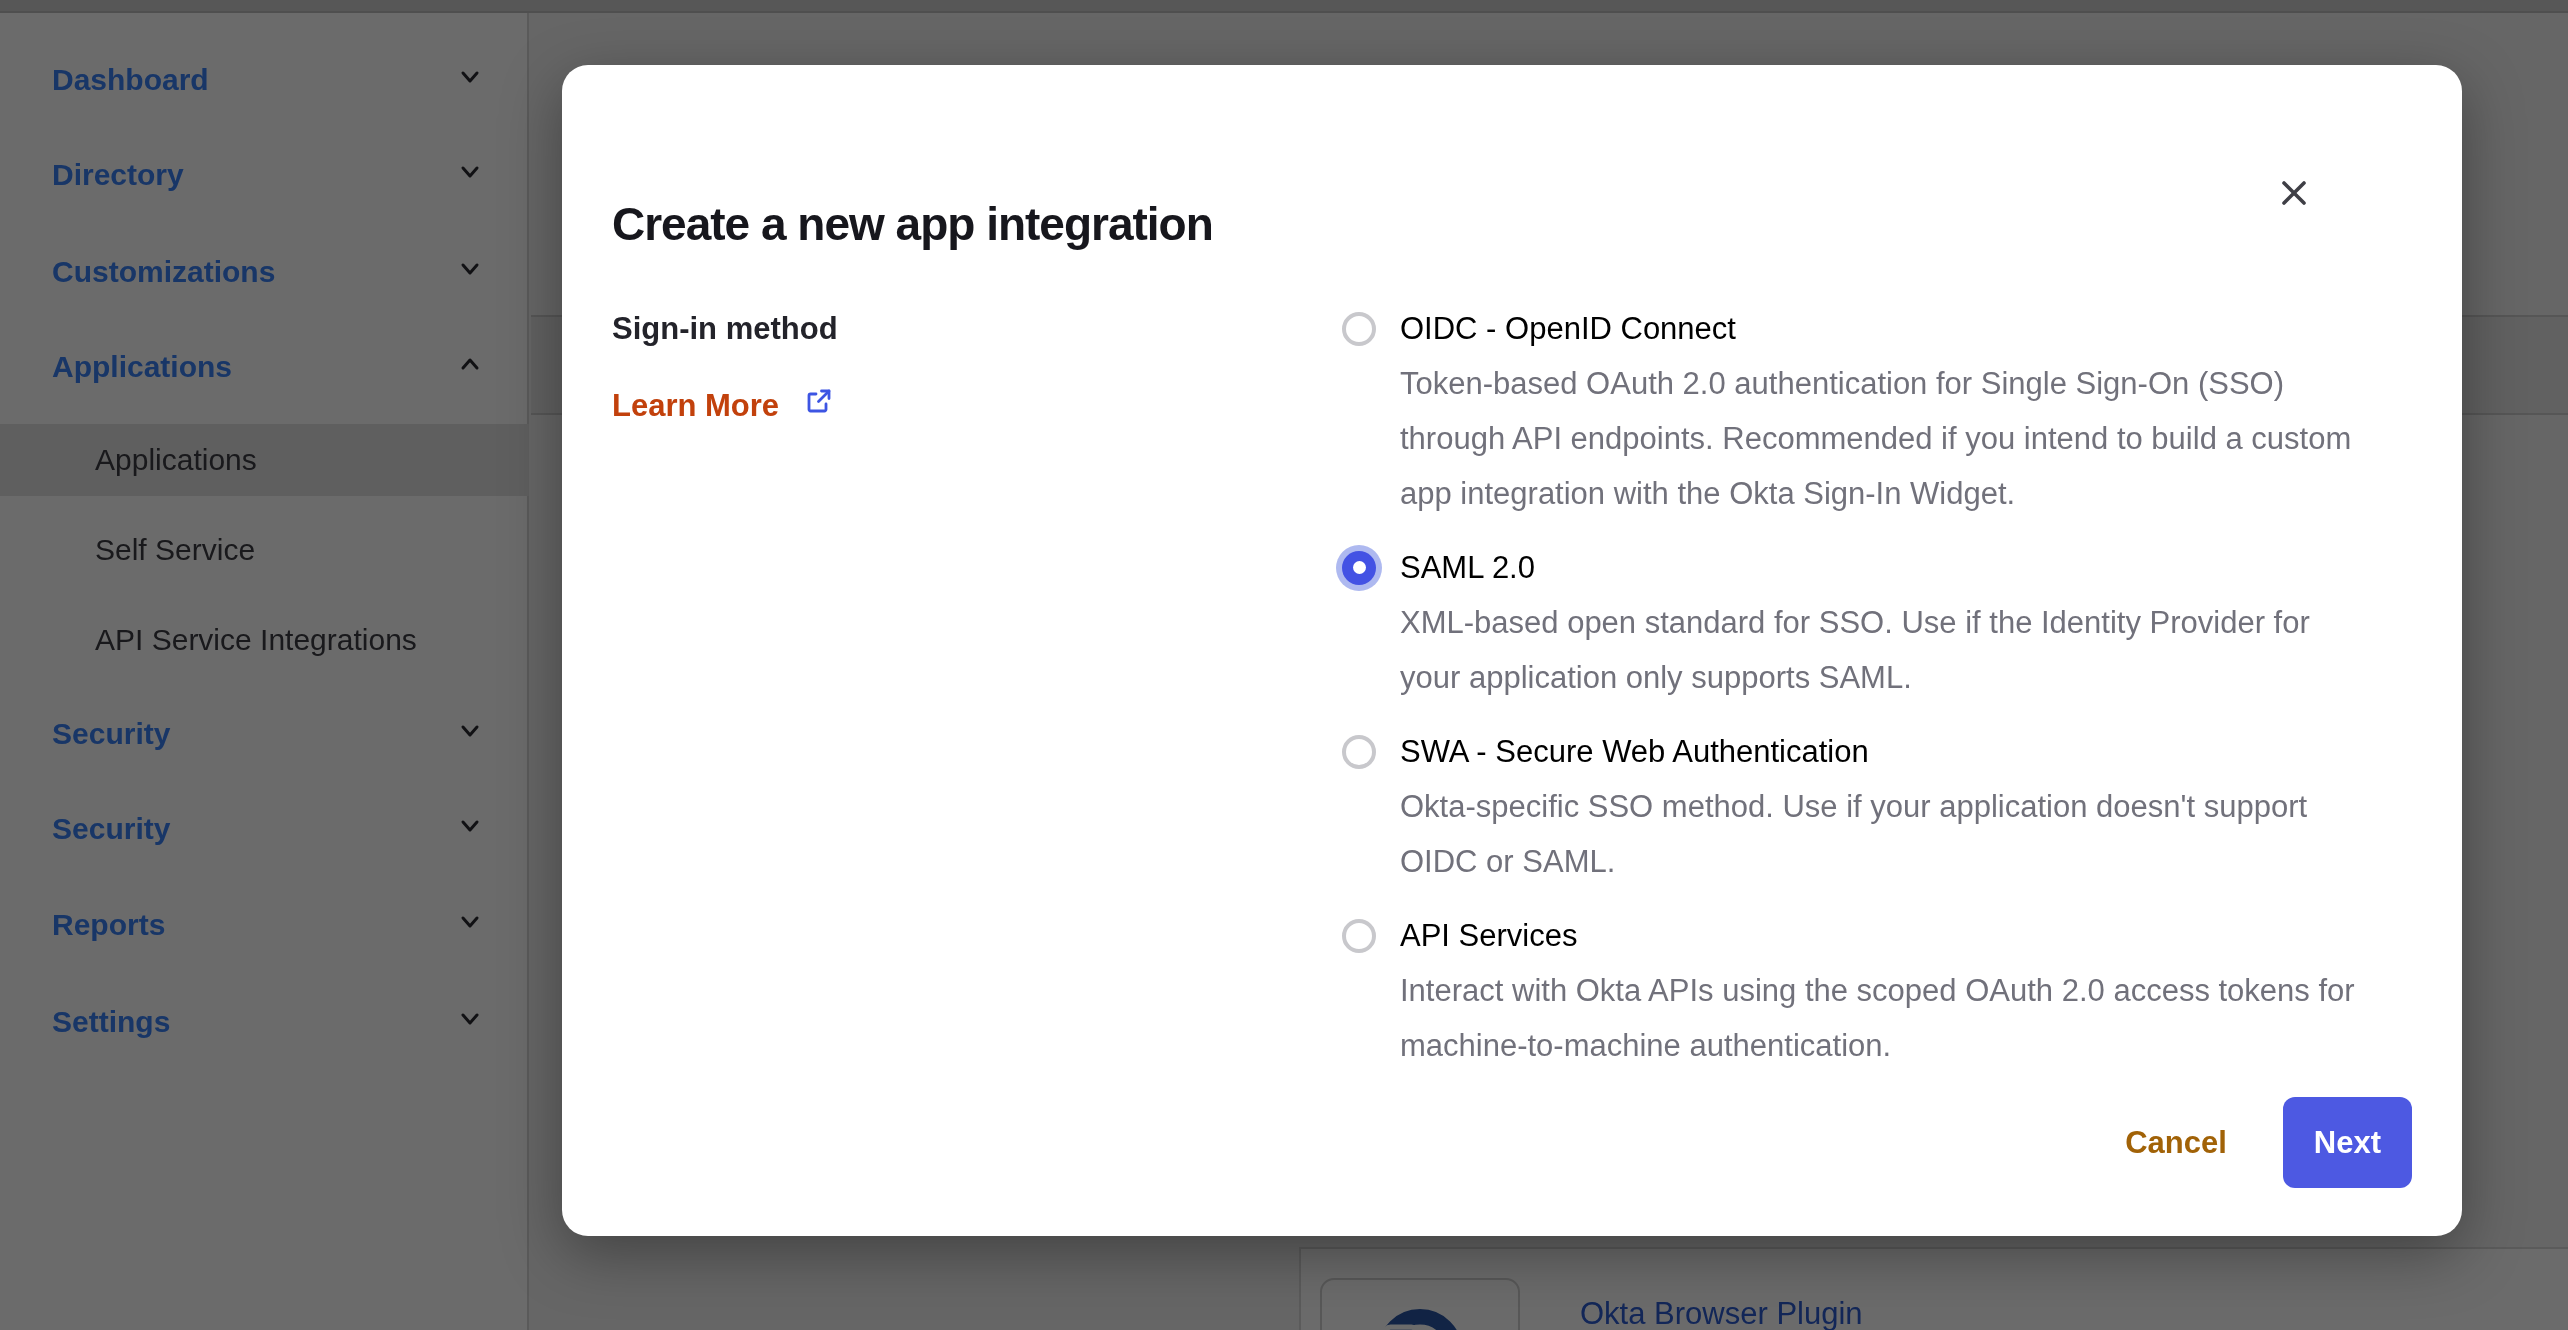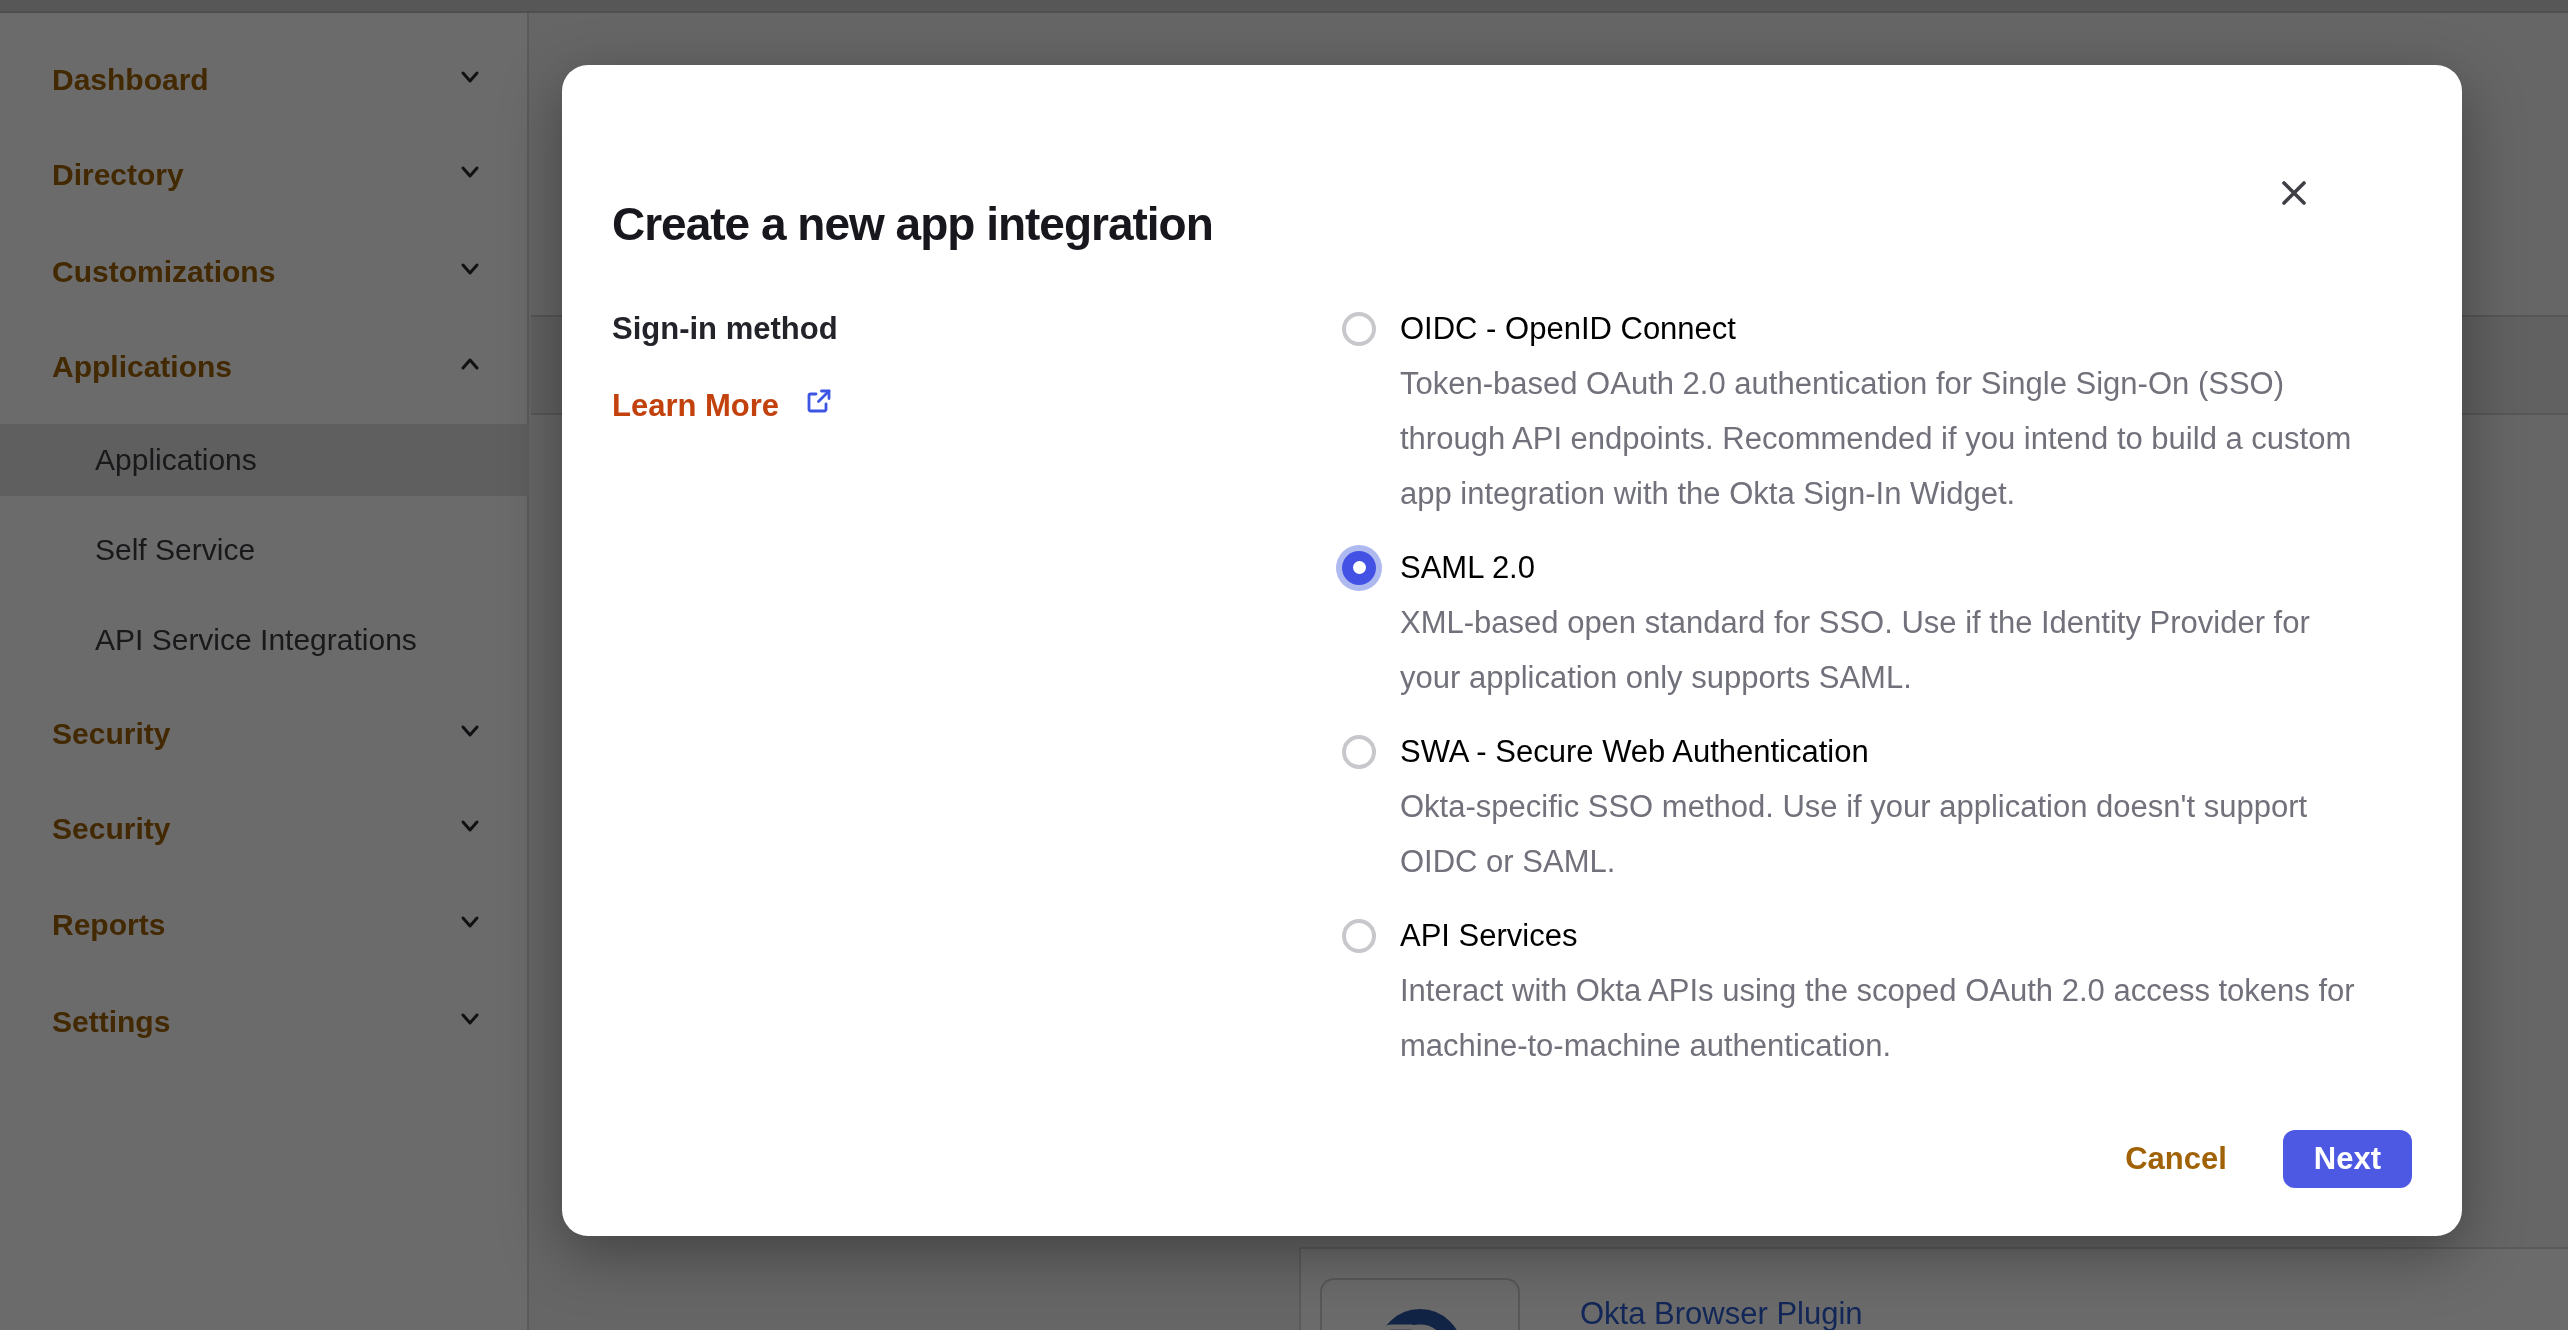--- a/index.html
+++ b/index.html
@@ -17,21 +17,21 @@
     position: absolute; left: 0; top: 0; width: 2568px; height: 13px;
     background: #cfcfcf; border-bottom: 2px solid #bdbdbd;
   }
   .sidebar {
     position: absolute; left: 0; top: 13px; width: 529px; height: 1317px;
     background: #ffffff; border-right: 2px solid #d6d6d6;
   }
   .nav-item {
     position: absolute; left: 0; width: 529px; height: 96px;
     display: flex; align-items: center; padding: 0 44px 0 52px;
-    font-size: 30px; font-weight: 700; color: #a16207; cursor: pointer; justify-content: center;
+    font-size: 30px; font-weight: 700; color: #3b82f6; cursor: pointer; justify-content: center;
   }
   .nav-item .lbl { flex: 1; }
   .nav-sub {
     position: absolute; left: 0; width: 529px; height: 72px;
     display: flex; align-items: center; padding-left: 95px;
     font-size: 30px; font-weight: 400; color: #3c3c43; cursor: pointer;
   }
   .nav-sub.selected { background: #e2e2e2; }
   .chev { flex: 0 0 auto; }
 
@@ -101,21 +101,21 @@
   }
   .footer {
     position: absolute; right: 50px; bottom: 48px;
     display: flex; align-items: center;
   }
   .cancel-btn {
     font-size: 31px; font-weight: 700; color: #a16207;
     margin-right: 56px; cursor: pointer;
   }
   .next-btn {
-    height: 58px; padding: 0 31px; border: none; border-radius: 12px;
+    height: 91px; padding: 0 31px; border: none; border-radius: 12px;
     background: #4d59e2; color: #ffffff; font-size: 31px; font-weight: 700;
     font-family: "Liberation Sans", sans-serif; cursor: pointer;
   }
 </style>
 </head>
 <body>
 
 <div class="stage">
 
   <div class="bg">

